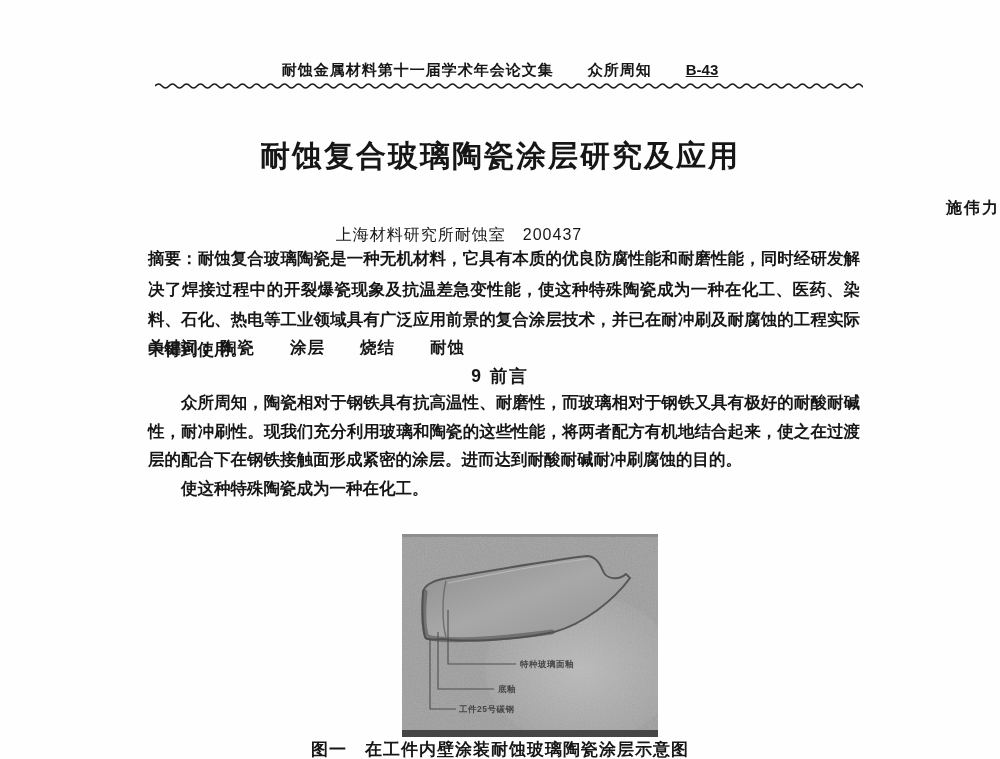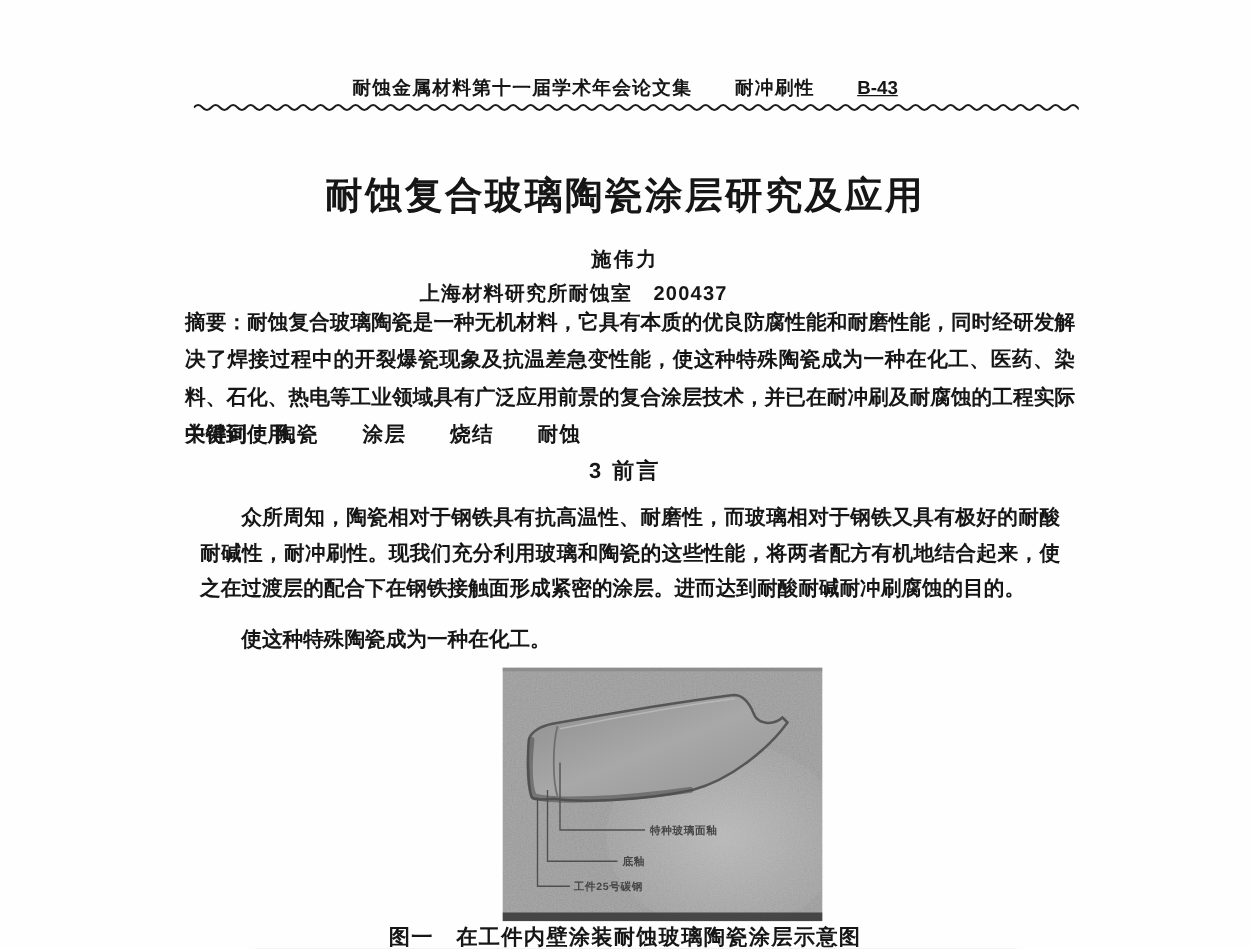--- a/index.html
+++ b/index.html
@@ -20,25 +20,25 @@
   }
   .hdr .code{letter-spacing:0;text-decoration:underline;}
   .wavy{position:absolute;top:81px;left:155px;}
   .title{
     position:absolute;top:124px;left:0;width:1000px;
     text-align:center;
     font-size:30px;font-weight:800;letter-spacing:2px;margin-top:12px;
   }
   .author{
     position:absolute;top:198px;left:0;width:1000px;
-    text-align:center;font-size:16px;font-weight:700;letter-spacing:2px;
+    text-align:right;font-size:16px;font-weight:700;letter-spacing:2px;
   }
   .affil{
     position:absolute;top:225px;left:0;width:918px;
-    text-align:center;font-size:16px;font-weight:700;letter-spacing:1px;
+    text-align:center;font-size:16px;font-weight:400;letter-spacing:1px;
   }
   .abstract{
     position:absolute;top:243px;left:148px;width:712px;
     font-size:16.5px;line-height:30px;font-weight:600;
     text-align:justify;
   }
   .abstract b{font-weight:800;font-family:Liberation Serif, serif;}
   .keywords{
     position:absolute;top:337px;left:148px;width:712px;
     font-size:16.5px;font-weight:700;
@@ -46,21 +46,21 @@
   .keywords .kw-list{margin-left:6px;letter-spacing:1px;}
   .sec-heading{
     position:absolute;top:364px;left:0;width:1000px;
     text-align:center;font-size:17.5px;font-weight:800;letter-spacing:2px;
   }
   .bodytext{
     position:absolute;top:388px;left:148px;width:712px;
     font-size:16.5px;line-height:28.5px;font-weight:600;
     text-align:justify;
   }
-  .bodytext p{margin:12px;text-indent:2em;}
+  .bodytext p{margin:0;text-indent:2em;}
   .figure-photo{
     position:absolute;top:534px;left:402px;width:268px;height:203px;
   }
   .fig-caption{
     position:absolute;top:738px;left:0;width:1000px;
     text-align:center;font-size:17px;font-weight:800;letter-spacing:1px;
     white-space:nowrap;
   }
   .photo-label{
     font-size:8.5px;
@@ -69,40 +69,40 @@
     letter-spacing:0.5px;
   }
 </style>
 </head>
 <body>
 
 <div class="page">
 
   <div class="hdr">
     <span>耐蚀金属材料第十一届学术年会论文集</span>
-    <span>耐冲刷性</span>
+    <span>众所周知</span>
     <span class="code">B-43</span>
   </div>
 
   <svg class="wavy" width="708" height="10" viewBox="0 0 708 10">
     <path d="M0,5 Q3.5,1 7,5 Q10.5,9 14,5 Q17.5,1 21,5 Q24.5,9 28,5 Q31.5,1 35,5 Q38.5,9 42,5 Q45.5,1 49,5 Q52.5,9 56,5 Q59.5,1 63,5 Q66.5,9 70,5 Q73.5,1 77,5 Q80.5,9 84,5 Q87.5,1 91,5 Q94.5,9 98,5 Q101.5,1 105,5 Q108.5,9 112,5 Q115.5,1 119,5 Q122.5,9 126,5 Q129.5,1 133,5 Q136.5,9 140,5 Q143.5,1 147,5 Q150.5,9 154,5 Q157.5,1 161,5 Q164.5,9 168,5 Q171.5,1 175,5 Q178.5,9 182,5 Q185.5,1 189,5 Q192.5,9 196,5 Q199.5,1 203,5 Q206.5,9 210,5 Q213.5,1 217,5 Q220.5,9 224,5 Q227.5,1 231,5 Q234.5,9 238,5 Q241.5,1 245,5 Q248.5,9 252,5 Q255.5,1 259,5 Q262.5,9 266,5 Q269.5,1 273,5 Q276.5,9 280,5 Q283.5,1 287,5 Q290.5,9 294,5 Q297.5,1 301,5 Q304.5,9 308,5 Q311.5,1 315,5 Q318.5,9 322,5 Q325.5,1 329,5 Q332.5,9 336,5 Q339.5,1 343,5 Q346.5,9 350,5 Q353.5,1 357,5 Q360.5,9 364,5 Q367.5,1 371,5 Q374.5,9 378,5 Q381.5,1 385,5 Q388.5,9 392,5 Q395.5,1 399,5 Q402.5,9 406,5 Q409.5,1 413,5 Q416.5,9 420,5 Q423.5,1 427,5 Q430.5,9 434,5 Q437.5,1 441,5 Q444.5,9 448,5 Q451.5,1 455,5 Q458.5,9 462,5 Q465.5,1 469,5 Q472.5,9 476,5 Q479.5,1 483,5 Q486.5,9 490,5 Q493.5,1 497,5 Q500.5,9 504,5 Q507.5,1 511,5 Q514.5,9 518,5 Q521.5,1 525,5 Q528.5,9 532,5 Q535.5,1 539,5 Q542.5,9 546,5 Q549.5,1 553,5 Q556.5,9 560,5 Q563.5,1 567,5 Q570.5,9 574,5 Q577.5,1 581,5 Q584.5,9 588,5 Q591.5,1 595,5 Q598.5,9 602,5 Q605.5,1 609,5 Q612.5,9 616,5 Q619.5,1 623,5 Q626.5,9 630,5 Q633.5,1 637,5 Q640.5,9 644,5 Q647.5,1 651,5 Q654.5,9 658,5 Q661.5,1 665,5 Q668.5,9 672,5 Q675.5,1 679,5 Q682.5,9 686,5 Q689.5,1 693,5 Q696.5,9 700,5 Q703.5,1 707,5 Q710.5,9 714,5" fill="none" stroke="#1c1c1c" stroke-width="1.6"></path>
   </svg>
 
   <div class="title">耐蚀复合玻璃陶瓷涂层研究及应用</div>
 
   <div class="author">施伟力</div>
   <div class="affil">上海材料研究所耐蚀室　200437</div>
 
   <div class="abstract"><b>摘要：</b><span>耐蚀复合玻璃陶瓷是一种无机材料，它具有本质的优良防腐性能和耐磨性能，同时经研发解决了焊接过程中的开裂爆瓷现象及抗温差急变性能，使这种特殊陶瓷成为一种在化工、医药、染料、石化、热电等工业领域具有广泛应用前景的复合涂层技术，并已在耐冲刷及耐腐蚀的工程实际中得到使用。</span></div>
 
   <div class="keywords">
     <span>关键词：</span><span class="kw-list">陶瓷　　涂层　　烧结　　耐蚀</span>
   </div>
 
-  <div class="sec-heading">3 前言</div>
+  <div class="sec-heading">9 前言</div>
 
   <div class="bodytext">
     <p>众所周知，陶瓷相对于钢铁具有抗高温性、耐磨性，而玻璃相对于钢铁又具有极好的耐酸耐碱性，耐冲刷性。现我们充分利用玻璃和陶瓷的这些性能，将两者配方有机地结合起来，使之在过渡层的配合下在钢铁接触面形成紧密的涂层。进而达到耐酸耐碱耐冲刷腐蚀的目的。</p>
     <p>使这种特殊陶瓷成为一种在化工。</p>
   </div>
 
   <div class="figure-photo">
     <svg width="256" height="203" viewBox="0 0 256 203">
       <defs>
         <filter id="grain" x="0" y="0" width="100%" height="100%">

